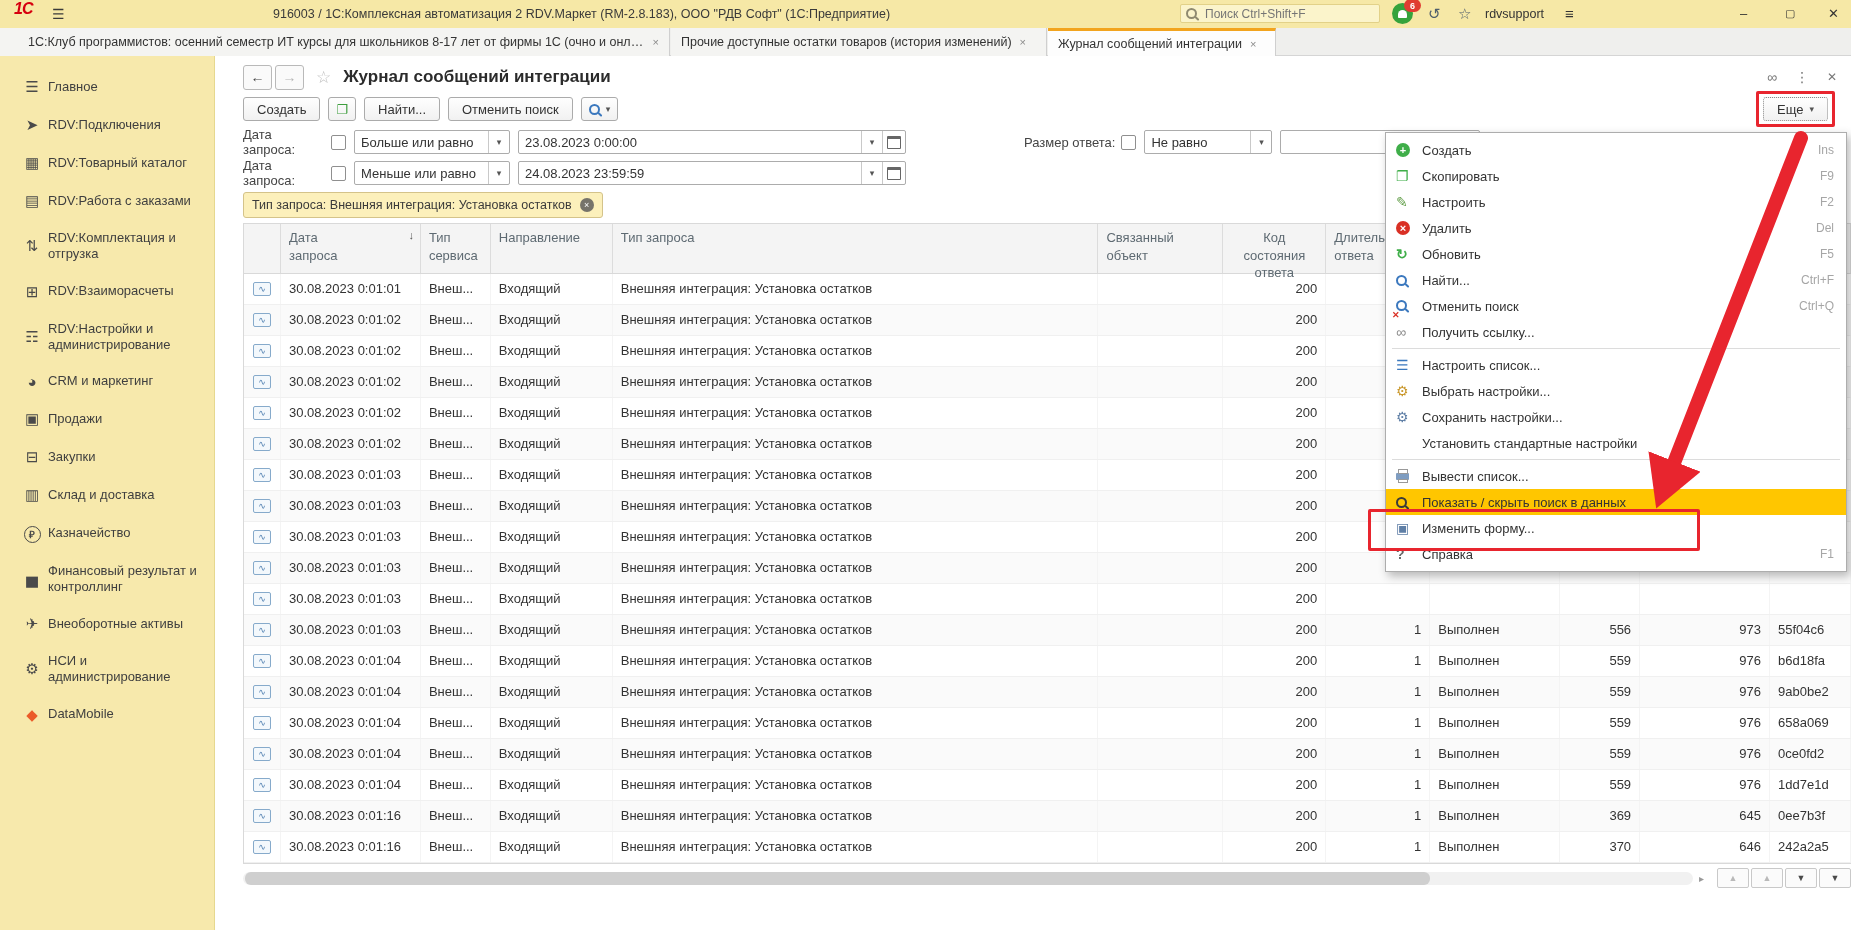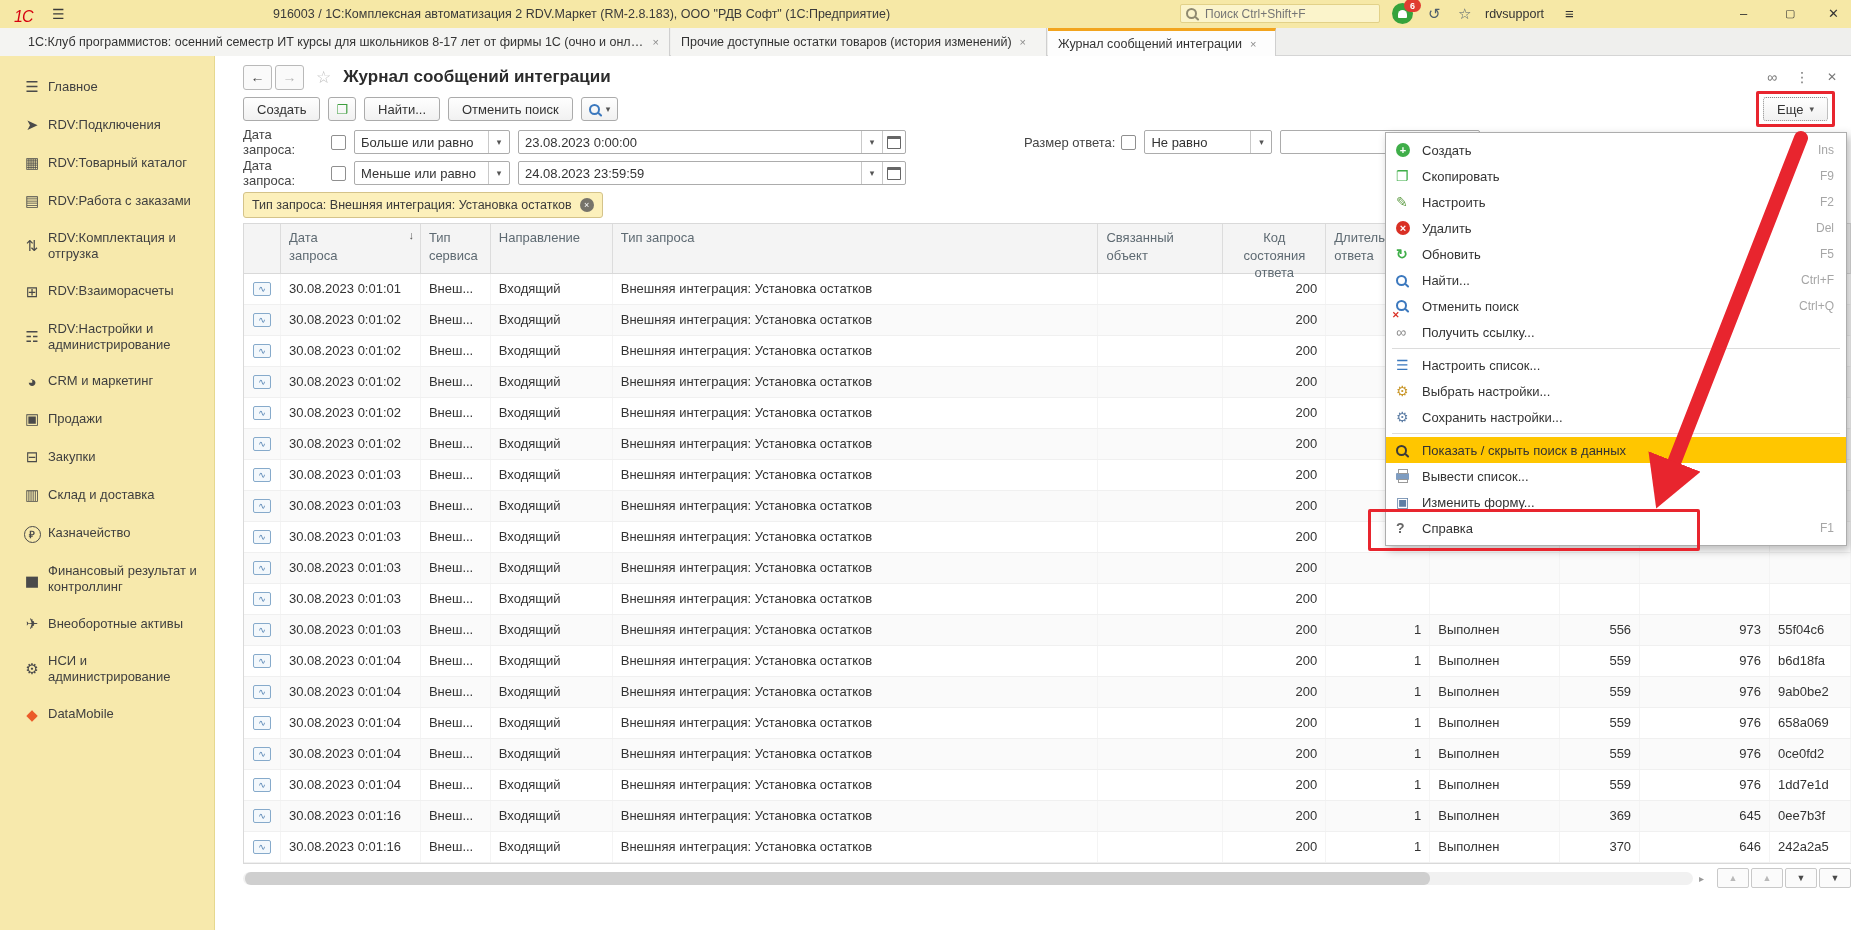--- a/index.html
+++ b/index.html
@@ -1,21 +1,21 @@
 <!DOCTYPE html>
 <html><head>
 <meta charset="utf-8">
 <style>
   body{margin:0;background:#888}
   #app{position:relative;width:1851px;height:930px;background:#fff;
        font-family:"Liberation Sans",sans-serif;overflow:hidden;font-size:13px;color:#333}
 
   
   .titlebar{position:absolute;left:0;top:0;width:1851px;height:28px;background:#F6E8A6;display:flex;align-items:center}
-  .logo1c{position:absolute;left:14px;top:8px;color:#D6000F;font-weight:normal;font-size:16px;font-style:italic;letter-spacing:-1px}
+  .logo1c{position:absolute;left:14px;top:0;color:#D6000F;font-weight:bold;font-size:16px;font-style:italic;letter-spacing:-1px}
   .burger{position:absolute;left:52px;top:6px;font-size:14px;color:#3a3a3a}
   .wintitle{position:absolute;left:273px;top:7px;font-size:12.5px;color:#3A3A3A;white-space:nowrap}
   .gsearch{position:absolute;left:1180px;top:4px;width:200px;height:19px;background:#FBF4CB;border:1px solid #E2D188;border-radius:2px;display:flex;align-items:center;padding:0 5px;box-sizing:border-box}
   .gsearch input{border:none;background:transparent;outline:none;font-size:12px;color:#6E6A56;width:160px;font-family:"Liberation Sans",sans-serif}
   .mag{display:inline-block;width:7px;height:7px;border:2px solid #8F8A70;border-radius:50%;position:relative;box-sizing:content-box;flex:none}
   .mag::after{content:"";position:absolute;width:2px;height:5px;background:#8F8A70;right:-3px;bottom:-4px;transform:rotate(-45deg);border-radius:1px}
   .mag.blue{border-color:#3B78BE}.mag.blue::after{background:#3B78BE}
   .mag.dark{border-color:#3A3A3A}.mag.dark::after{background:#3A3A3A}
   .bellwrap{position:absolute;left:1392px;top:3px;width:21px;height:21px;border-radius:50%;background:#35A33C;display:flex;align-items:center;justify-content:center}
   .bellshape{width:9px;height:8px;background:#fff;border-radius:5px 5px 1px 1px}
@@ -736,32 +736,36 @@
           <span class="gly" style="color: rgb(201, 151, 43);">⚙</span>
         </span>
         <span class="lbl">Выбрать настройки...</span>
       </div>
       <div class="mi">
         <span class="ic">
           <span class="gly" style="color: rgb(95, 127, 166);">⚙</span>
         </span>
         <span class="lbl">Сохранить настройки...</span>
       </div>
+      <div class="mi">
+        <span class="ic"></span>
+        <span class="lbl">Установить стандартные настройки</span>
+      </div>
       <div class="msep"></div>
+      <div class="mi">
+        <span class="ic">
+          <span class="printico"></span>
+        </span>
+        <span class="lbl">Вывести список...</span>
+      </div>
       <div class="mi hl">
         <span class="ic">
           <span class="mag dark"></span>
         </span>
         <span class="lbl">Показать / скрыть поиск в данных</span>
-      </div>
-      <div class="mi">
-        <span class="ic">
-          <span class="printico"></span>
-        </span>
-        <span class="lbl">Вывести список...</span>
       </div>
       <div class="mi">
         <span class="ic">
           <span class="gly" style="color: rgb(95, 127, 166);">▣</span>
         </span>
         <span class="lbl">Изменить форму...</span>
       </div>
       <div class="mi">
         <span class="ic">
           <span class="gly" style="color: rgb(102, 102, 102); font-weight: bold;">?</span>

